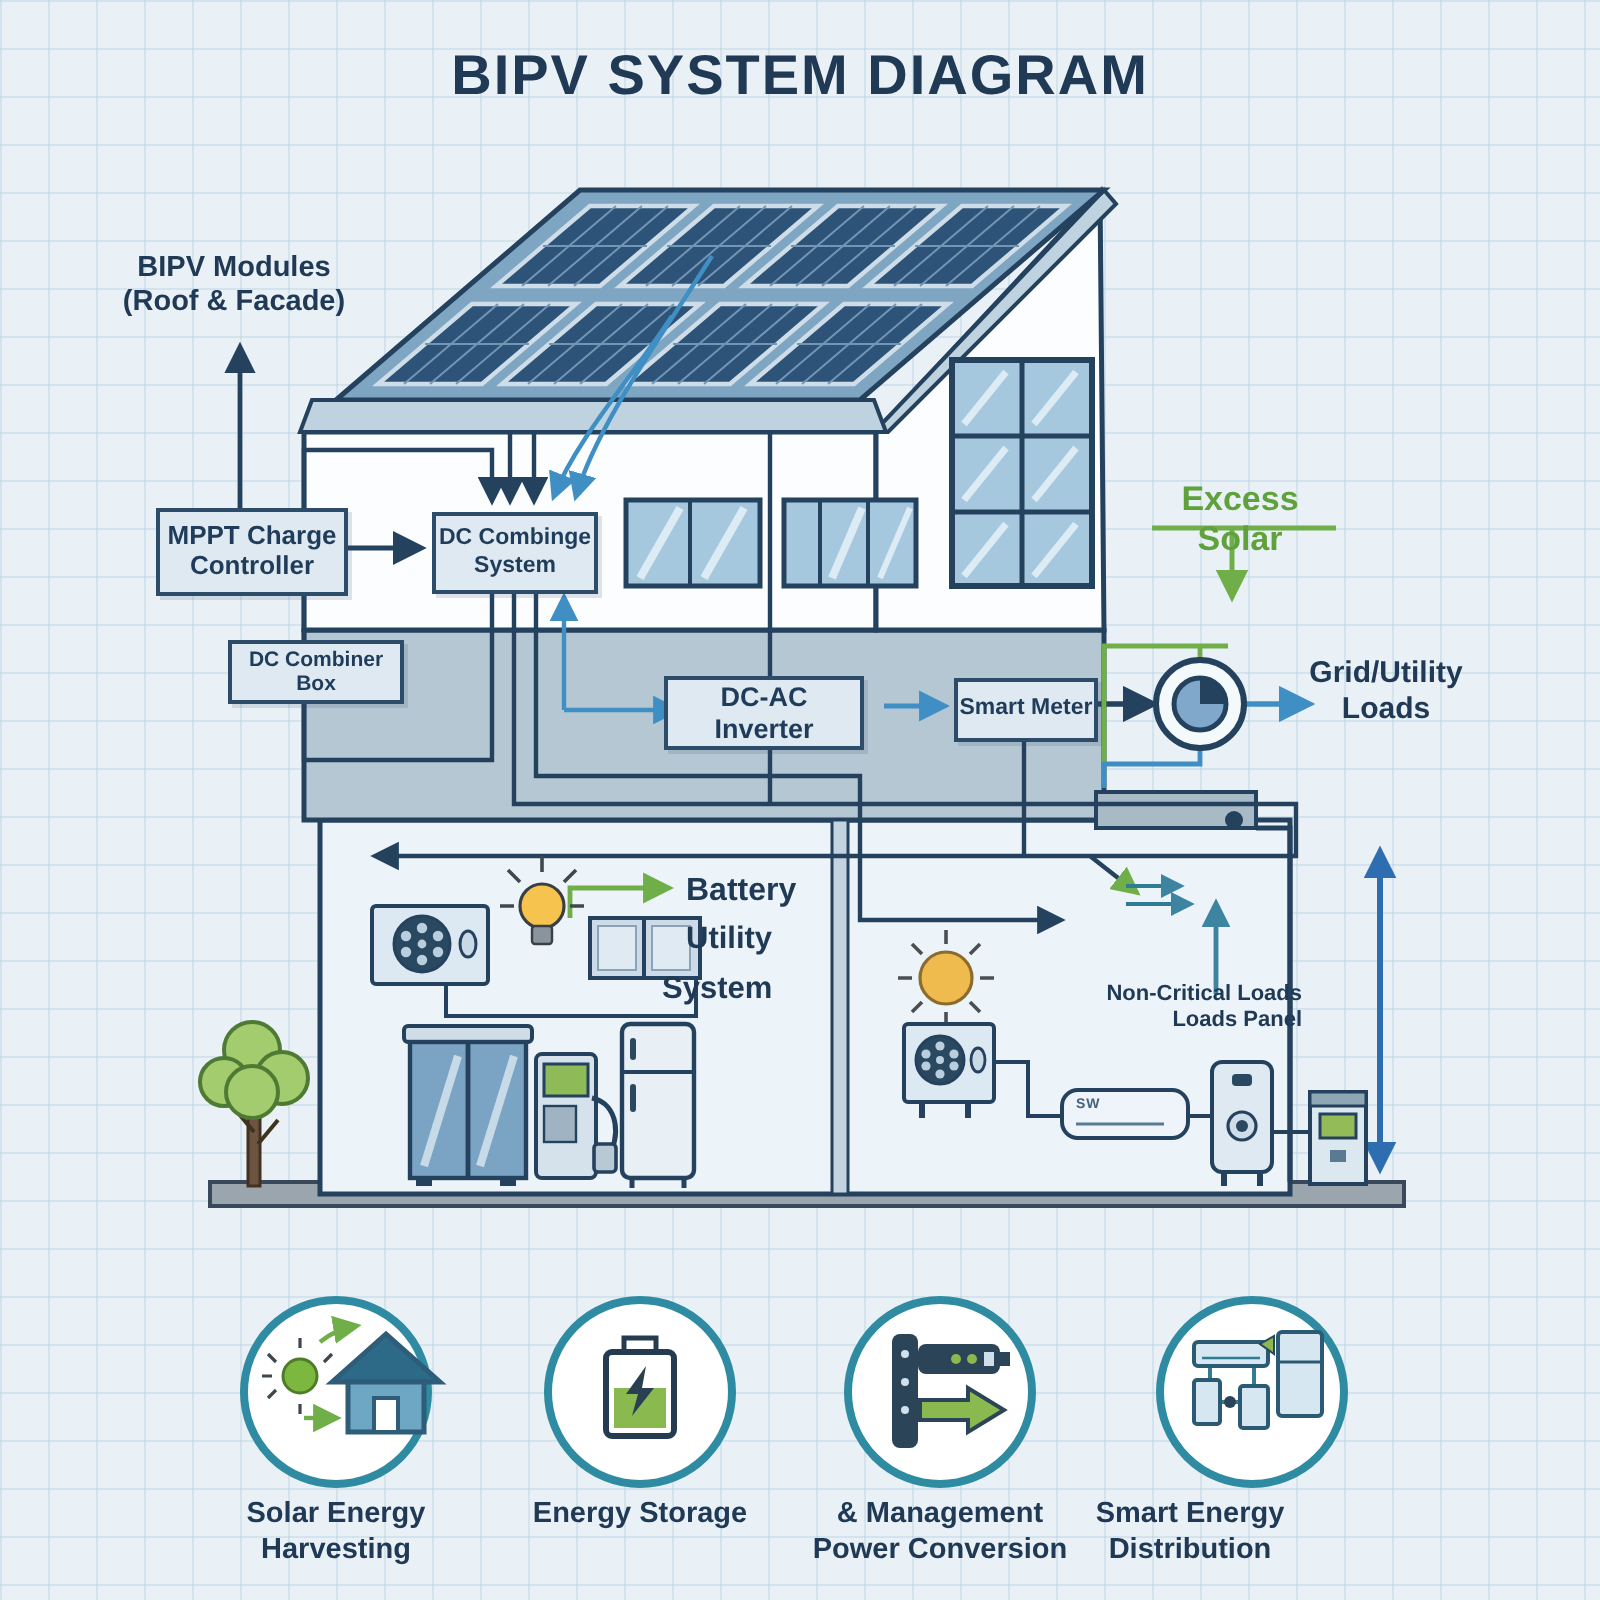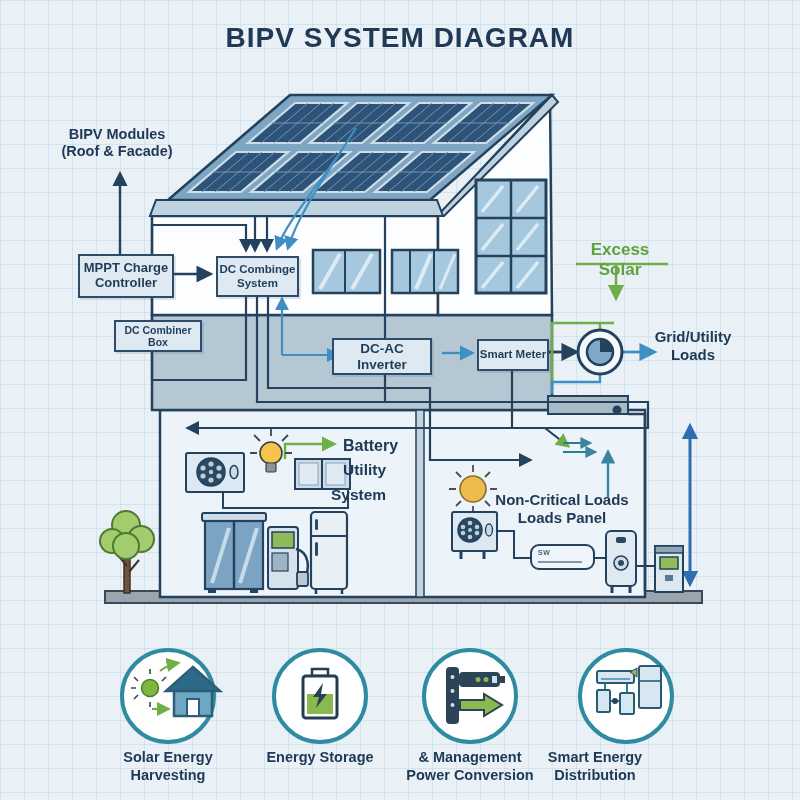--- a/index.html
+++ b/index.html
@@ -26,21 +26,21 @@
   #b-mppt{left:78px;top:254px;width:92px;height:40px;font-size:13px;}
   #b-dccombine{left:216px;top:256px;width:79px;height:37px;font-size:11.5px;}
   #b-dccombiner{left:114px;top:320px;width:84px;height:28px;font-size:10.5px;}
   #b-inverter{left:332px;top:338px;width:96px;height:33px;font-size:13.5px;text-align:center;}
   #b-smartmeter{left:477px;top:339px;width:68px;height:28px;font-size:11.5px;}
   #lbl-excess{left:568px;top:240px;width:104px;text-align:center;font-size:17px;color:#5fa23c;}
   #lbl-grid{left:647px;top:328px;width:92px;text-align:center;font-size:15px;}
   #lbl-batt1{left:343px;top:437px;font-size:16px;}
   #lbl-batt2{left:343px;top:461px;font-size:15.5px;}
   #lbl-batt3{left:331px;top:486px;font-size:15.5px;}
-  #lbl-noncrit{left:484px;top:491px;width:156px;text-align:center;font-size:15px;}
+  #lbl-noncrit{left:495px;top:491px;width:156px;text-align:right;font-size:11px;}
   #lbl-sw{left:538px;top:549px;font-size:7px;font-weight:700;color:#47637c;letter-spacing:.5px;}
   .legend-label{position:absolute;top:748px;width:190px;text-align:center;font-size:14.5px;font-weight:700;line-height:1.25;color:#203a56;}
   #leg-0{left:73px;} #leg-1{left:225px;} #leg-2{left:375px;} #leg-3{left:500px;}
 </style>
 </head>
 <body>
 
 <div class="canvas">
 
 <svg class="art" width="800" height="800" viewBox="0 0 800 800">

